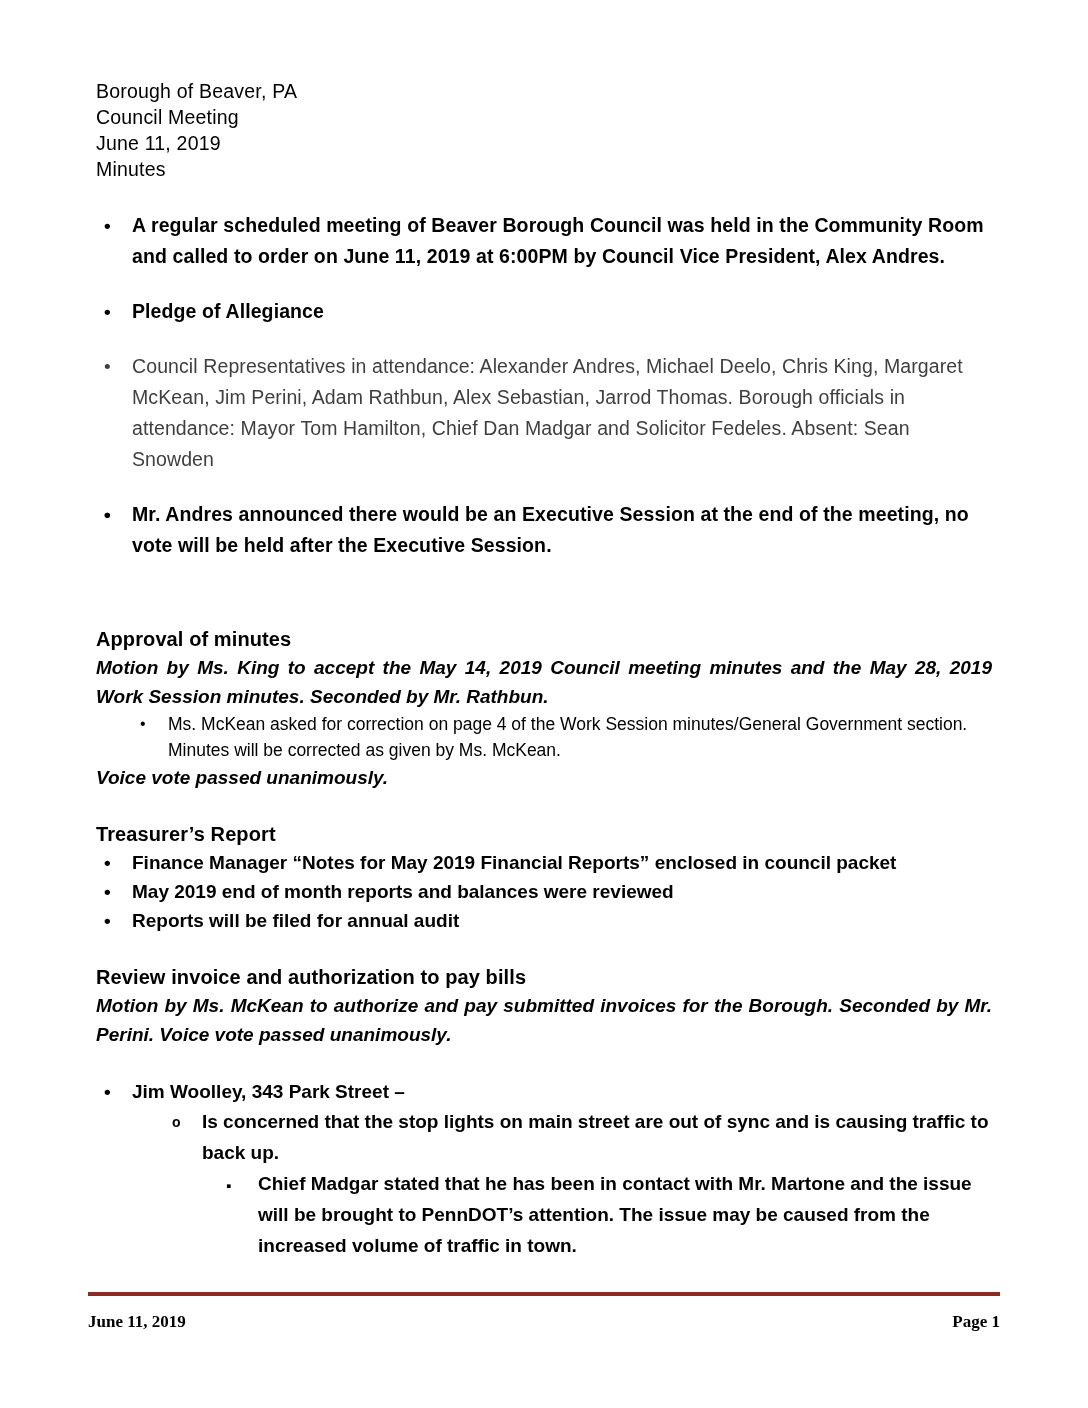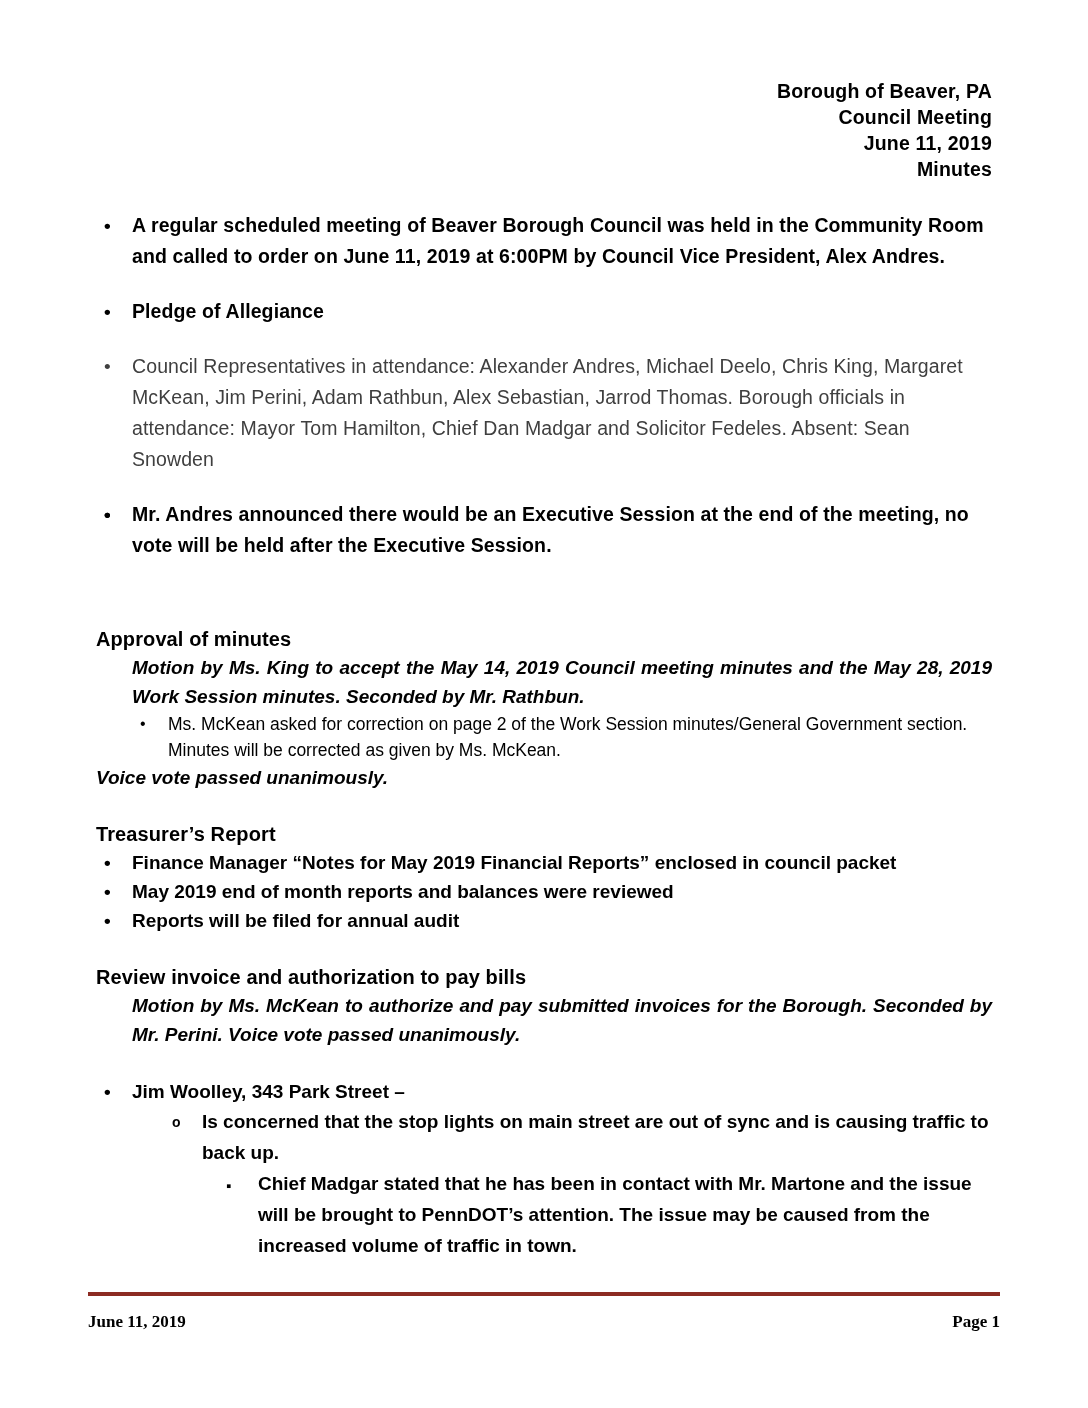--- a/index.html
+++ b/index.html
@@ -19,22 +19,22 @@
     position: absolute;
     left: 0; top: 0;
     width: 1088px;
     height: 1408px;
     background: #fff;
     box-sizing: border-box;
     padding: 78px 96px 0 96px;
   }
   
   .doc-header {
-    text-align: right;
-    font-weight: bold;
+    text-align: left;
+    font-weight: normal;
     font-size: 19.5px;
     line-height: 26px;
     letter-spacing: 0.2px;
   }
   .doc-header div { white-space: pre; }
 
   
   .intro-list {
     margin: 28px 0 0 0;
     padding: 0;
@@ -66,21 +66,21 @@
     line-height: 28px;
     letter-spacing: 0.1px;
   }
   .motion {
     font-weight: bold;
     font-style: italic;
     font-size: 19px;
     line-height: 29px;
     letter-spacing: 0px;
   }
-  .motion.justify { text-align: justify; text-align-last: left; margin-left: 36px; }
+  .motion.justify { text-align: justify; text-align-last: left; }
   ul.lvl1 {
     margin: 0;
     padding: 0;
     list-style: none;
   }
   ul.lvl1 > li {
     position: relative;
     padding-left: 36px;
     font-size: 19px;
     line-height: 29px;
@@ -193,21 +193,21 @@
   </ul>
 
   <div class="gap-lg"></div>
 
   <div class="section">
     <div class="sec-title">Approval of minutes</div>
     <div class="motion justify">Motion by Ms. King to accept the May 14, 2019 Council meeting minutes and the May 28, 2019 Work Session minutes.  Seconded by Mr. Rathbun.</div>
     <ul class="sub">
       <li>
         <span class="bul">•</span>
-        <span>Ms. McKean asked for correction on page 2 of the Work Session minutes/General Government section. Minutes will be corrected as given by Ms. McKean.</span>
+        <span>Ms. McKean asked for correction on page 4 of the Work Session minutes/General Government section. Minutes will be corrected as given by Ms. McKean.</span>
       </li>
     </ul>
     <div class="motion">Voice vote passed unanimously.</div>
   </div>
 
   <div class="gap-md"></div>
 
   <div class="section">
     <div class="sec-title">Treasurer’s Report</div>
     <ul class="lvl1">

